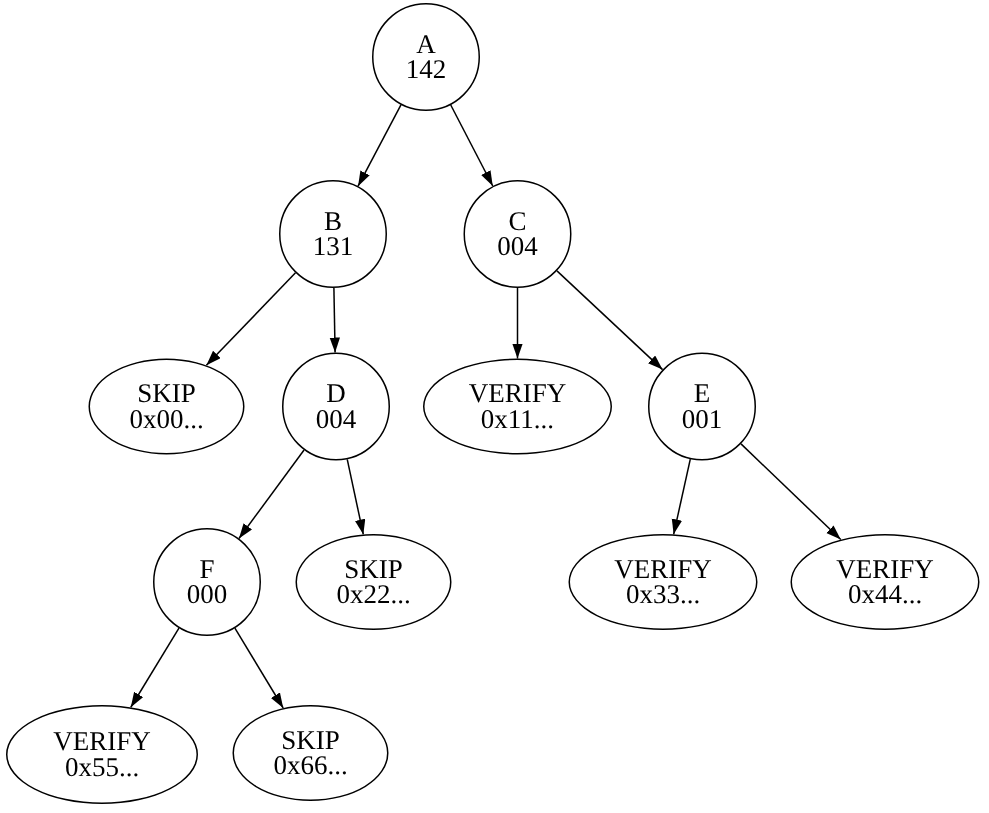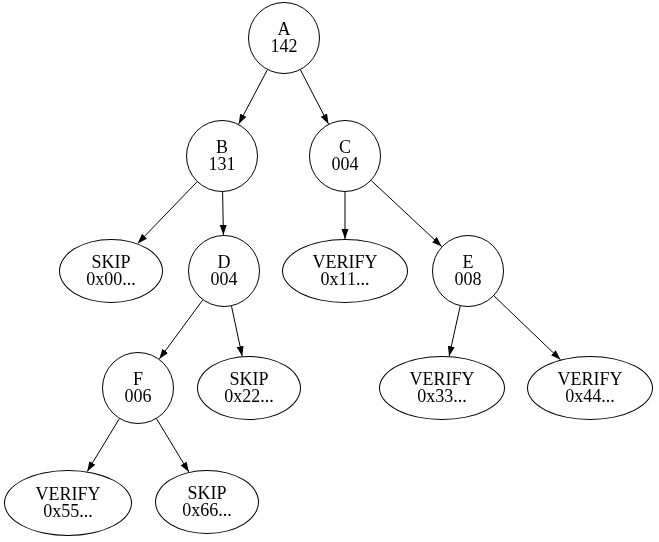--- a/index.html
+++ b/index.html
@@ -91,25 +91,25 @@
       <div class="node" style="left: 188px; top: 235px; width: 72px; height: 72px;">
         <div class="node-line">D</div>
         <div class="node-line">004</div>
       </div>
       <div class="node" style="left: 282px; top: 239px; width: 126px; height: 64px;">
         <div class="node-line">VERIFY</div>
         <div class="node-line">0x11...</div>
       </div>
       <div class="node" style="left: 432px; top: 235px; width: 72px; height: 72px;">
         <div class="node-line">E</div>
-        <div class="node-line">008</div>
+        <div class="node-line">001</div>
       </div>
       <div class="node" style="left: 102px; top: 352px; width: 72px; height: 72px;">
         <div class="node-line">F</div>
-        <div class="node-line">006</div>
+        <div class="node-line">000</div>
       </div>
       <div class="node" style="left: 197px; top: 356px; width: 104px; height: 64px;">
         <div class="node-line">SKIP</div>
         <div class="node-line">0x22...</div>
       </div>
       <div class="node" style="left: 379px; top: 356px; width: 126px; height: 64px;">
         <div class="node-line">VERIFY</div>
         <div class="node-line">0x33...</div>
       </div>
       <div class="node" style="left: 527px; top: 356px; width: 126px; height: 64px;">

